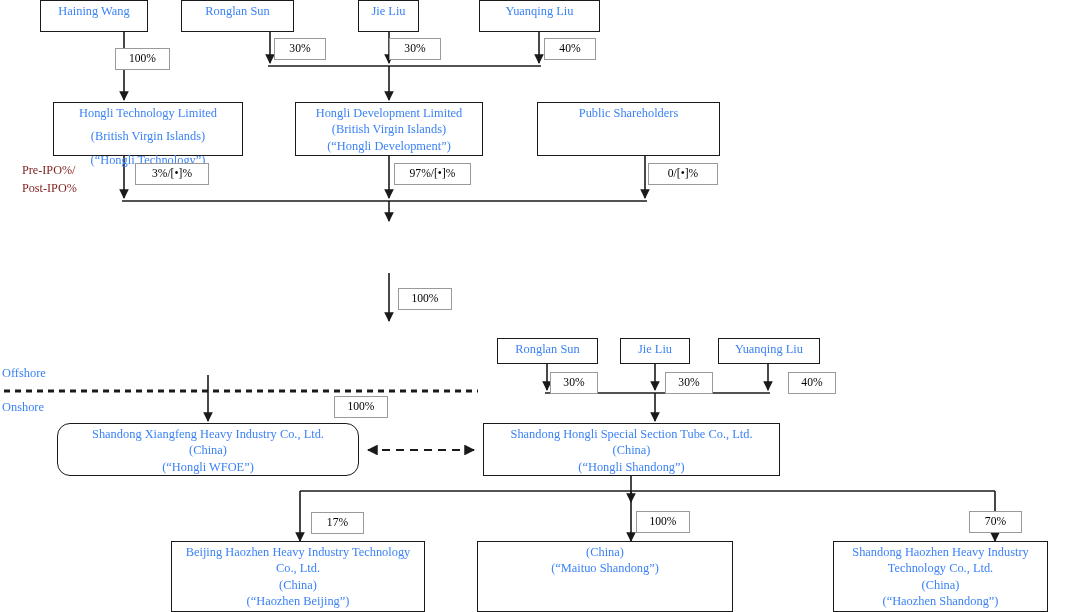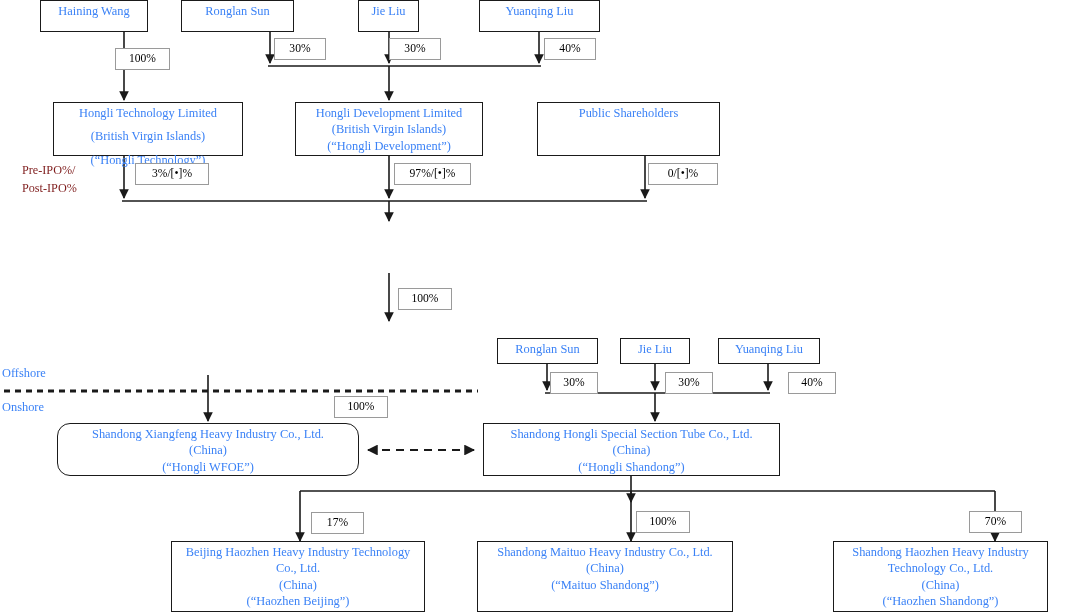--- a/index.html
+++ b/index.html
@@ -252,21 +252,20 @@
   </div>
 
   <div class="node" style="left:171px; top:541px; width:254px; height:71px;">
     <span class="ln">Beijing Haozhen Heavy Industry Technology</span>
     <span class="ln">Co., Ltd.</span>
     <span class="ln">(China)</span>
     <span class="ln">(“Haozhen Beijing”)</span>
   </div>
 
   <div class="node" style="left:477px; top:541px; width:256px; height:71px;">
-    <span class="ln">Shandong Maituo Heavy Industry Co., Ltd.</span>
     <span class="ln">(China)</span>
     <span class="ln">(“Maituo Shandong”)</span>
   </div>
 
   <div class="node" style="left:833px; top:541px; width:215px; height:71px;">
     <span class="ln">Shandong Haozhen Heavy Industry</span>
     <span class="ln">Technology Co., Ltd.</span>
     <span class="ln">(China)</span>
     <span class="ln">(“Haozhen Shandong”)</span>
   </div>

